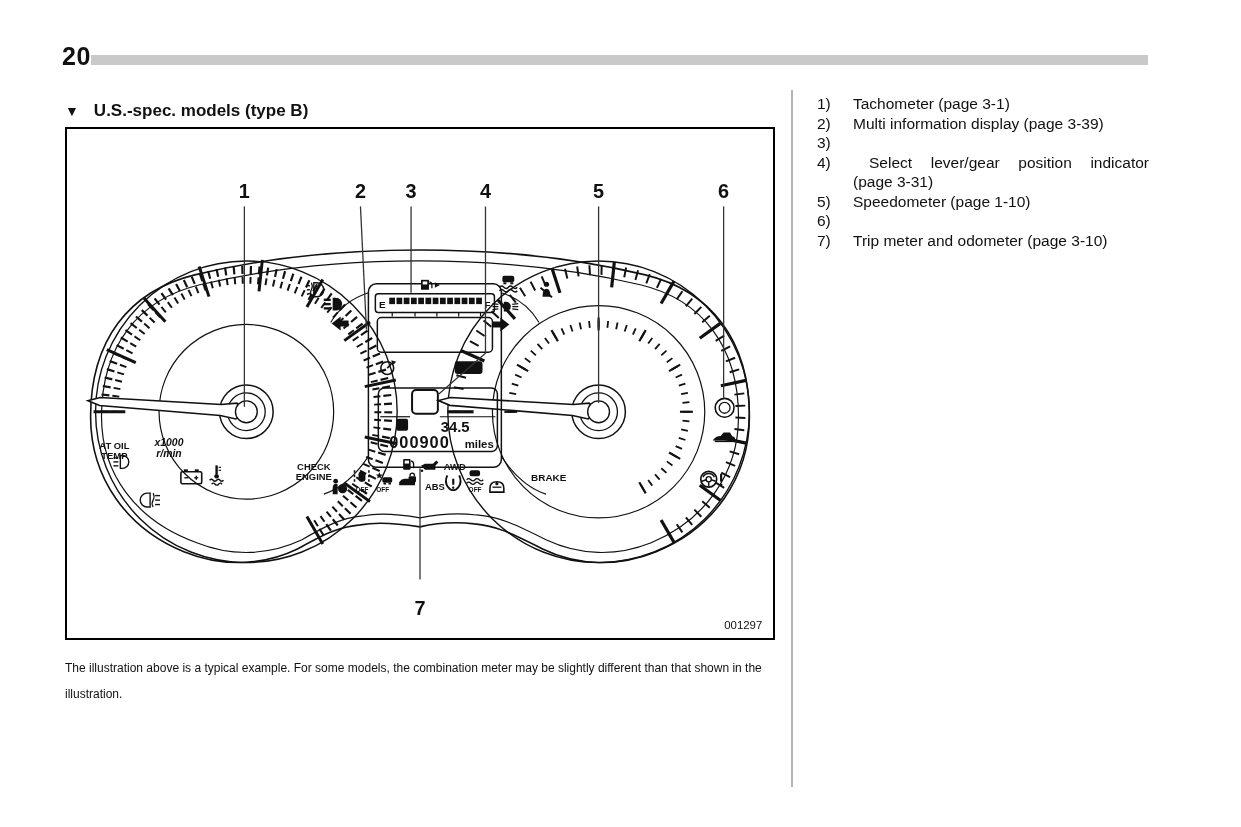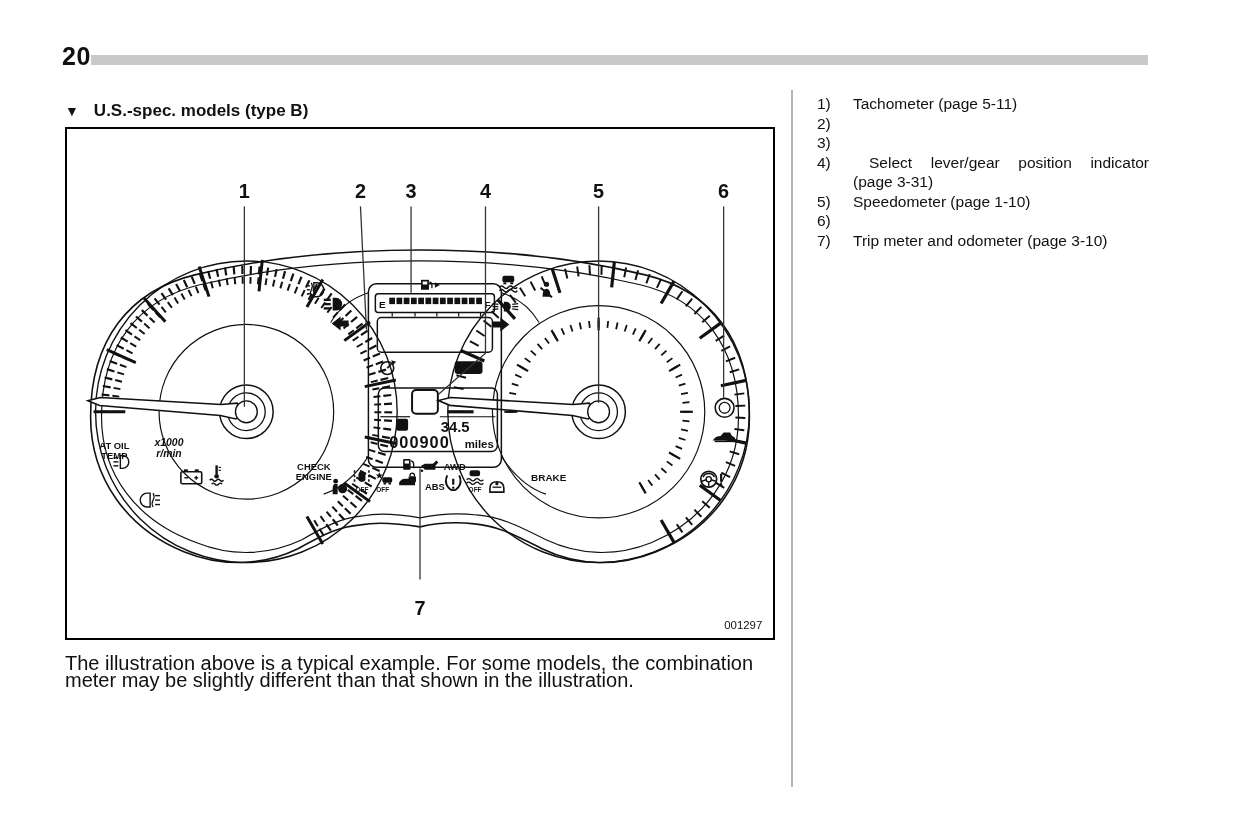--- a/index.html
+++ b/index.html
@@ -3,21 +3,21 @@
 <meta charset="utf-8">
 <style>
   html,body{margin:0;padding:0;background:#fff;}
   body{position:relative;width:1241px;height:827px;font-family:"Liberation Sans",sans-serif;color:#111;overflow:hidden;}
   .abs{position:absolute;}
   #page-number{left:62px;top:42px;font-size:25px;font-weight:bold;letter-spacing:0.5px;}
   #header-rule{left:91px;top:55px;width:1057px;height:10px;background:#c9c9c9;}
   #section-heading{left:65px;top:101px;font-size:17px;font-weight:bold;display:flex;align-items:center;}
   #section-heading .marker{font-size:14px;margin-right:15px;}
   #figure-frame{left:65px;top:127px;width:706px;height:509px;border:2px solid #000;}
-  #caption{left:65px;top:655px;width:716px;font-size:20px;line-height:17px;}
+  #caption{left:65px;top:655px;width:716px;font-size:12px;line-height:26px;}
   #column-divider{left:791px;top:90px;width:2px;height:697px;background:#b5b5b5;}
   #legend{left:817px;top:94px;width:332px;font-size:15.5px;line-height:19.5px;}
   .legend-row{display:flex;}
   .legend-num{width:36px;flex:none;}
   .legend-text{flex:1;}
   .two-line .line:first-child{text-align:justify;text-align-last:justify;margin-left:16px;}
   svg{font-family:"Liberation Sans",sans-serif;}
   svg text{fill:#111;}
   .callout{font-size:20px;font-weight:bold;text-anchor:middle;}
   .callout-line{stroke:#333;stroke-width:1.3;fill:none;}
@@ -604,25 +604,28 @@
 </svg>
 </div>
 
 <div class="abs" id="caption">The illustration above is a typical example. For some models, the combination meter may be slightly different than that shown in the illustration.</div>
 <div class="abs" id="column-divider"></div>
 
 <div class="abs" id="legend">
   <div class="legend-row">
     <span class="legend-num">1)</span>
     <span class="legend-text">
-        <div class="line">Tachometer (page 5-11)</div>
+        <div class="line">Tachometer (page 3-1)</div>
       </span>
   </div>
   <div class="legend-row">
     <span class="legend-num">2)</span>
+    <span class="legend-text">
+        <div class="line">Multi information display (page 3-39)</div>
+      </span>
   </div>
   <div class="legend-row">
     <span class="legend-num">3)</span>
   </div>
   <div class="legend-row">
     <span class="legend-num">4)</span>
     <span class="legend-text two-line">
       <div class="line">Select lever/gear position indicator</div>
       <div class="line">(page 3-31)</div>
     </span>

